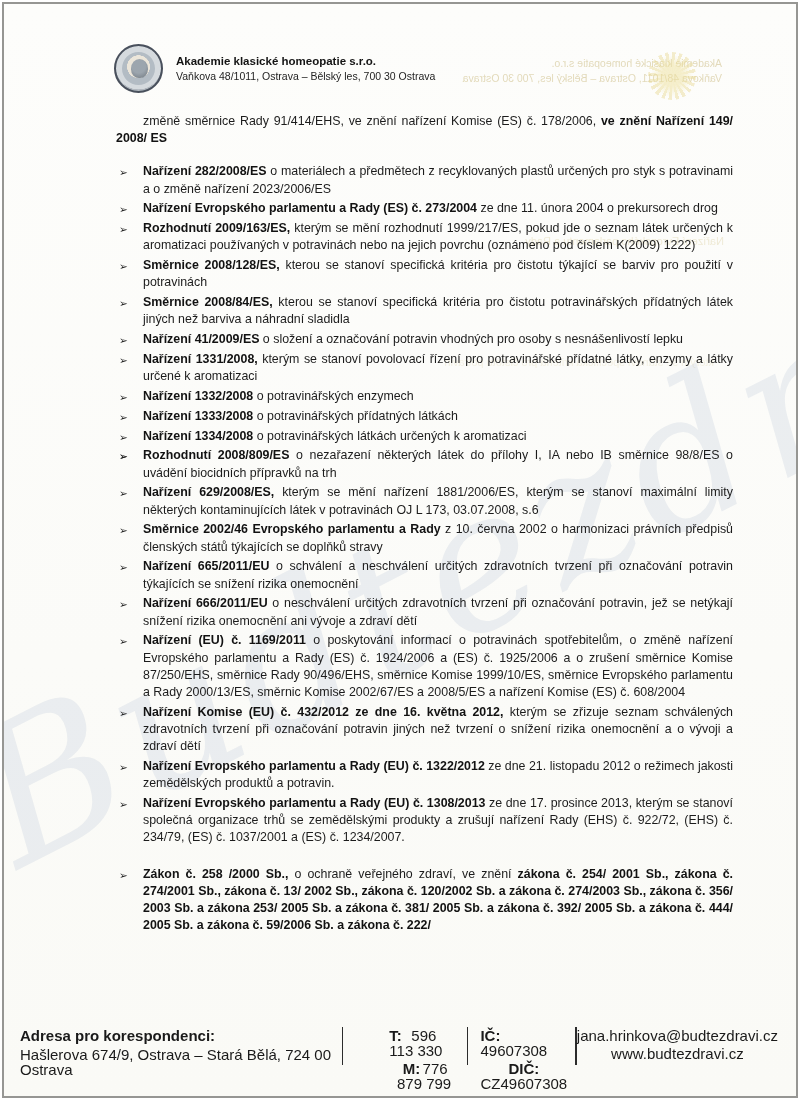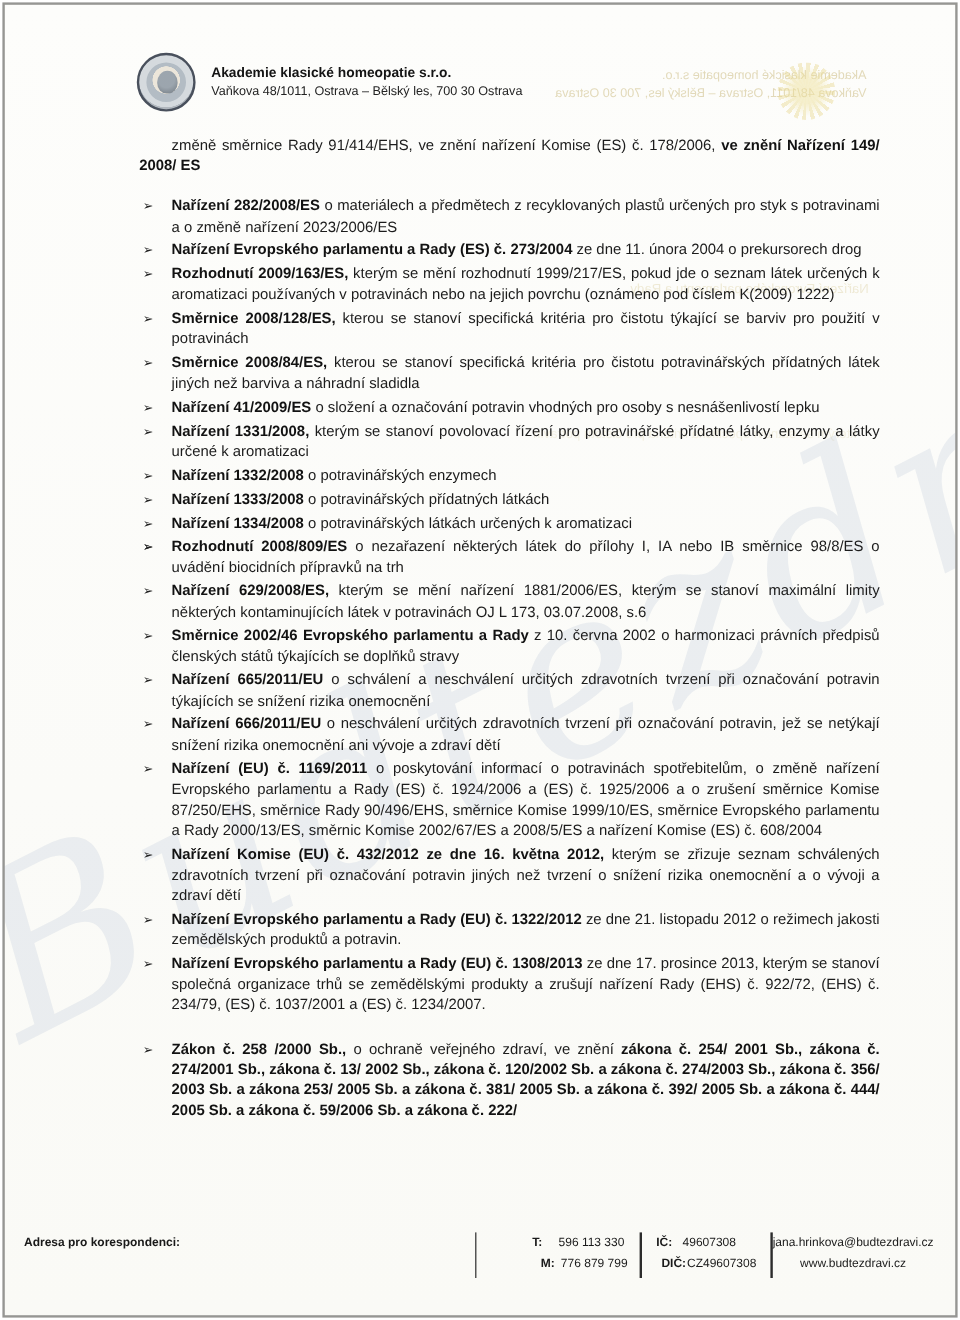--- a/index.html
+++ b/index.html
@@ -86,21 +86,21 @@
     position: absolute; left: 3px; top: 1px;
     font-size: 10.5px; font-family: "DejaVu Sans", sans-serif; color: #222;
   }
   b { font-weight: bold; color: #121212; }
   .list .item.gap { margin-top: 19px; }
 
   
   .footer {
     position: absolute; left: 14px; right: 10px; top: 1022px;
     display: flex; align-items: stretch;
-    font-size: 10px; line-height: 15px; color: #1a1a1a;
+    font-size: 15px; line-height: 15px; color: #1a1a1a;
   }
   .fcol { padding: 2px 8px 0 2px; }
   .c1 { width: 398px; }
   .c2 { width: 106px; padding-left: 12px; margin-left: 34px; }
   .c3 { width: 112px; padding-left: 12px; }
   .c4 { flex: 1; padding-left: 0; }
   .fdiv { width: 2px; background: #2c2c2c; height: 38px; margin-top: 1px; }
   .flabel { font-weight: bold; }
   .c1 .fval { margin-top: 4px; }
   .c2 .flabel, .c3 .flabel { display: inline-block; min-width: 22px; }
@@ -152,20 +152,21 @@
         <div class="item"><span class="marker">➢</span><span><b>Nařízení Komise (EU) č. 432/2012  ze dne 16. května 2012,</b><span> kterým se zřizuje seznam schválených zdravotních tvrzení při označování potravin jiných než tvrzení o snížení rizika onemocnění a o vývoji a zdraví dětí</span></span></div>
         <div class="item"><span class="marker">➢</span><span><b>Nařízení Evropského parlamentu a Rady (EU) č. 1322/2012</b><span> ze dne 21. listopadu 2012 o režimech jakosti zemědělských produktů a potravin.</span></span></div>
         <div class="item"><span class="marker">➢</span><span><b>Nařízení Evropského parlamentu a Rady (EU) č. 1308/2013</b><span> ze dne 17. prosince 2013, kterým se stanoví společná organizace trhů se zemědělskými produkty a zrušují nařízení Rady (EHS) č. 922/72, (EHS) č. 234/79, (ES) č. 1037/2001 a (ES) č. 1234/2007.</span></span></div>
         <div class="item gap"><span class="marker">➢</span><span><b>Zákon č. 258 /2000 Sb.,</b><span> o ochraně veřejného zdraví, ve znění </span><b>zákona č. 254/ 2001 Sb., zákona č. 274/2001 Sb., zákona č. 13/ 2002 Sb., zákona č. 120/2002 Sb. a zákona č. 274/2003 Sb., zákona č. 356/ 2003 Sb. a zákona 253/ 2005 Sb. a zákona č. 381/ 2005 Sb. a zákona č. 392/ 2005 Sb. a zákona č. 444/ 2005 Sb. a zákona č. 59/2006 Sb. a zákona č. 222/</b></span></div>
       </div>
   </main>
 
   <footer class="footer">
     <div class="fcol c1">
       <div class="flabel">Adresa pro korespondenci:</div>
+      <div class="fval">Hašlerova 674/9, Ostrava – Stará Bělá, 724 00 Ostrava</div>
     </div>
     <div class="fdiv"></div>
     <div class="fcol c2">
       <div class="frow">
         <span class="flabel">T:</span><span class="fval">596 113 330</span>
       </div>
       <div class="frow">
         <span class="flabel">M:</span><span class="fval">776 879 799</span>
       </div>
     </div>

